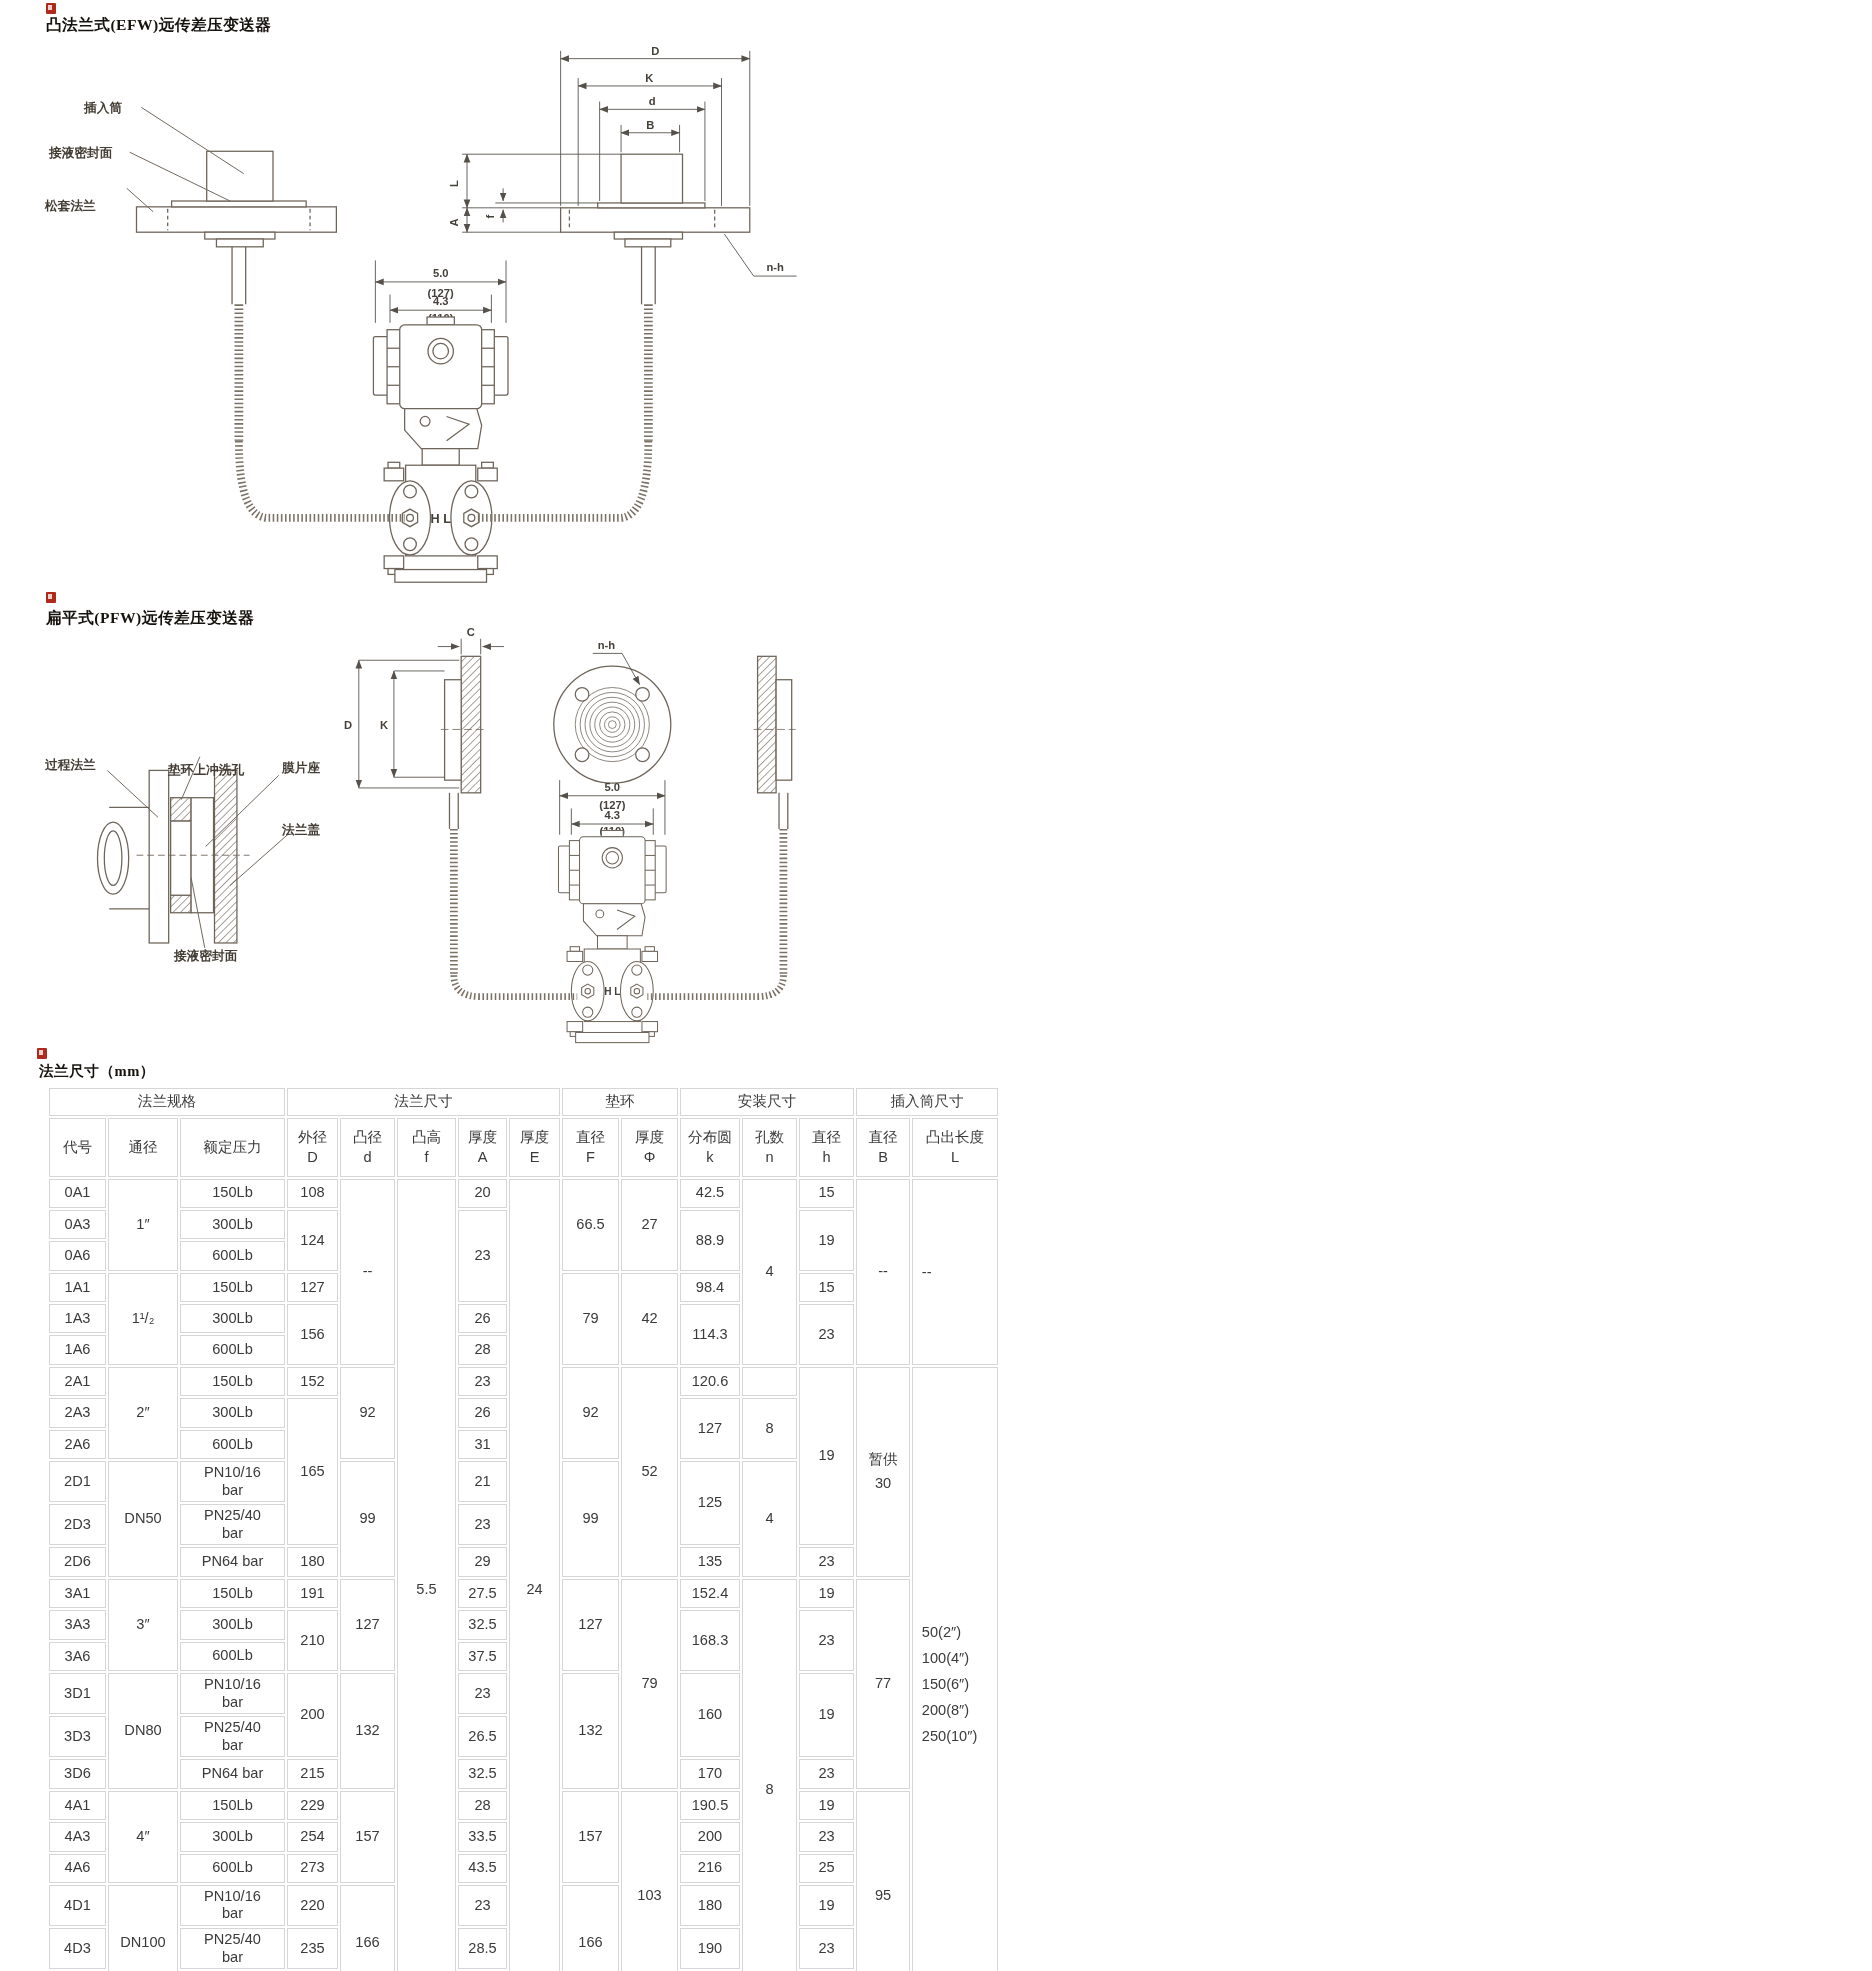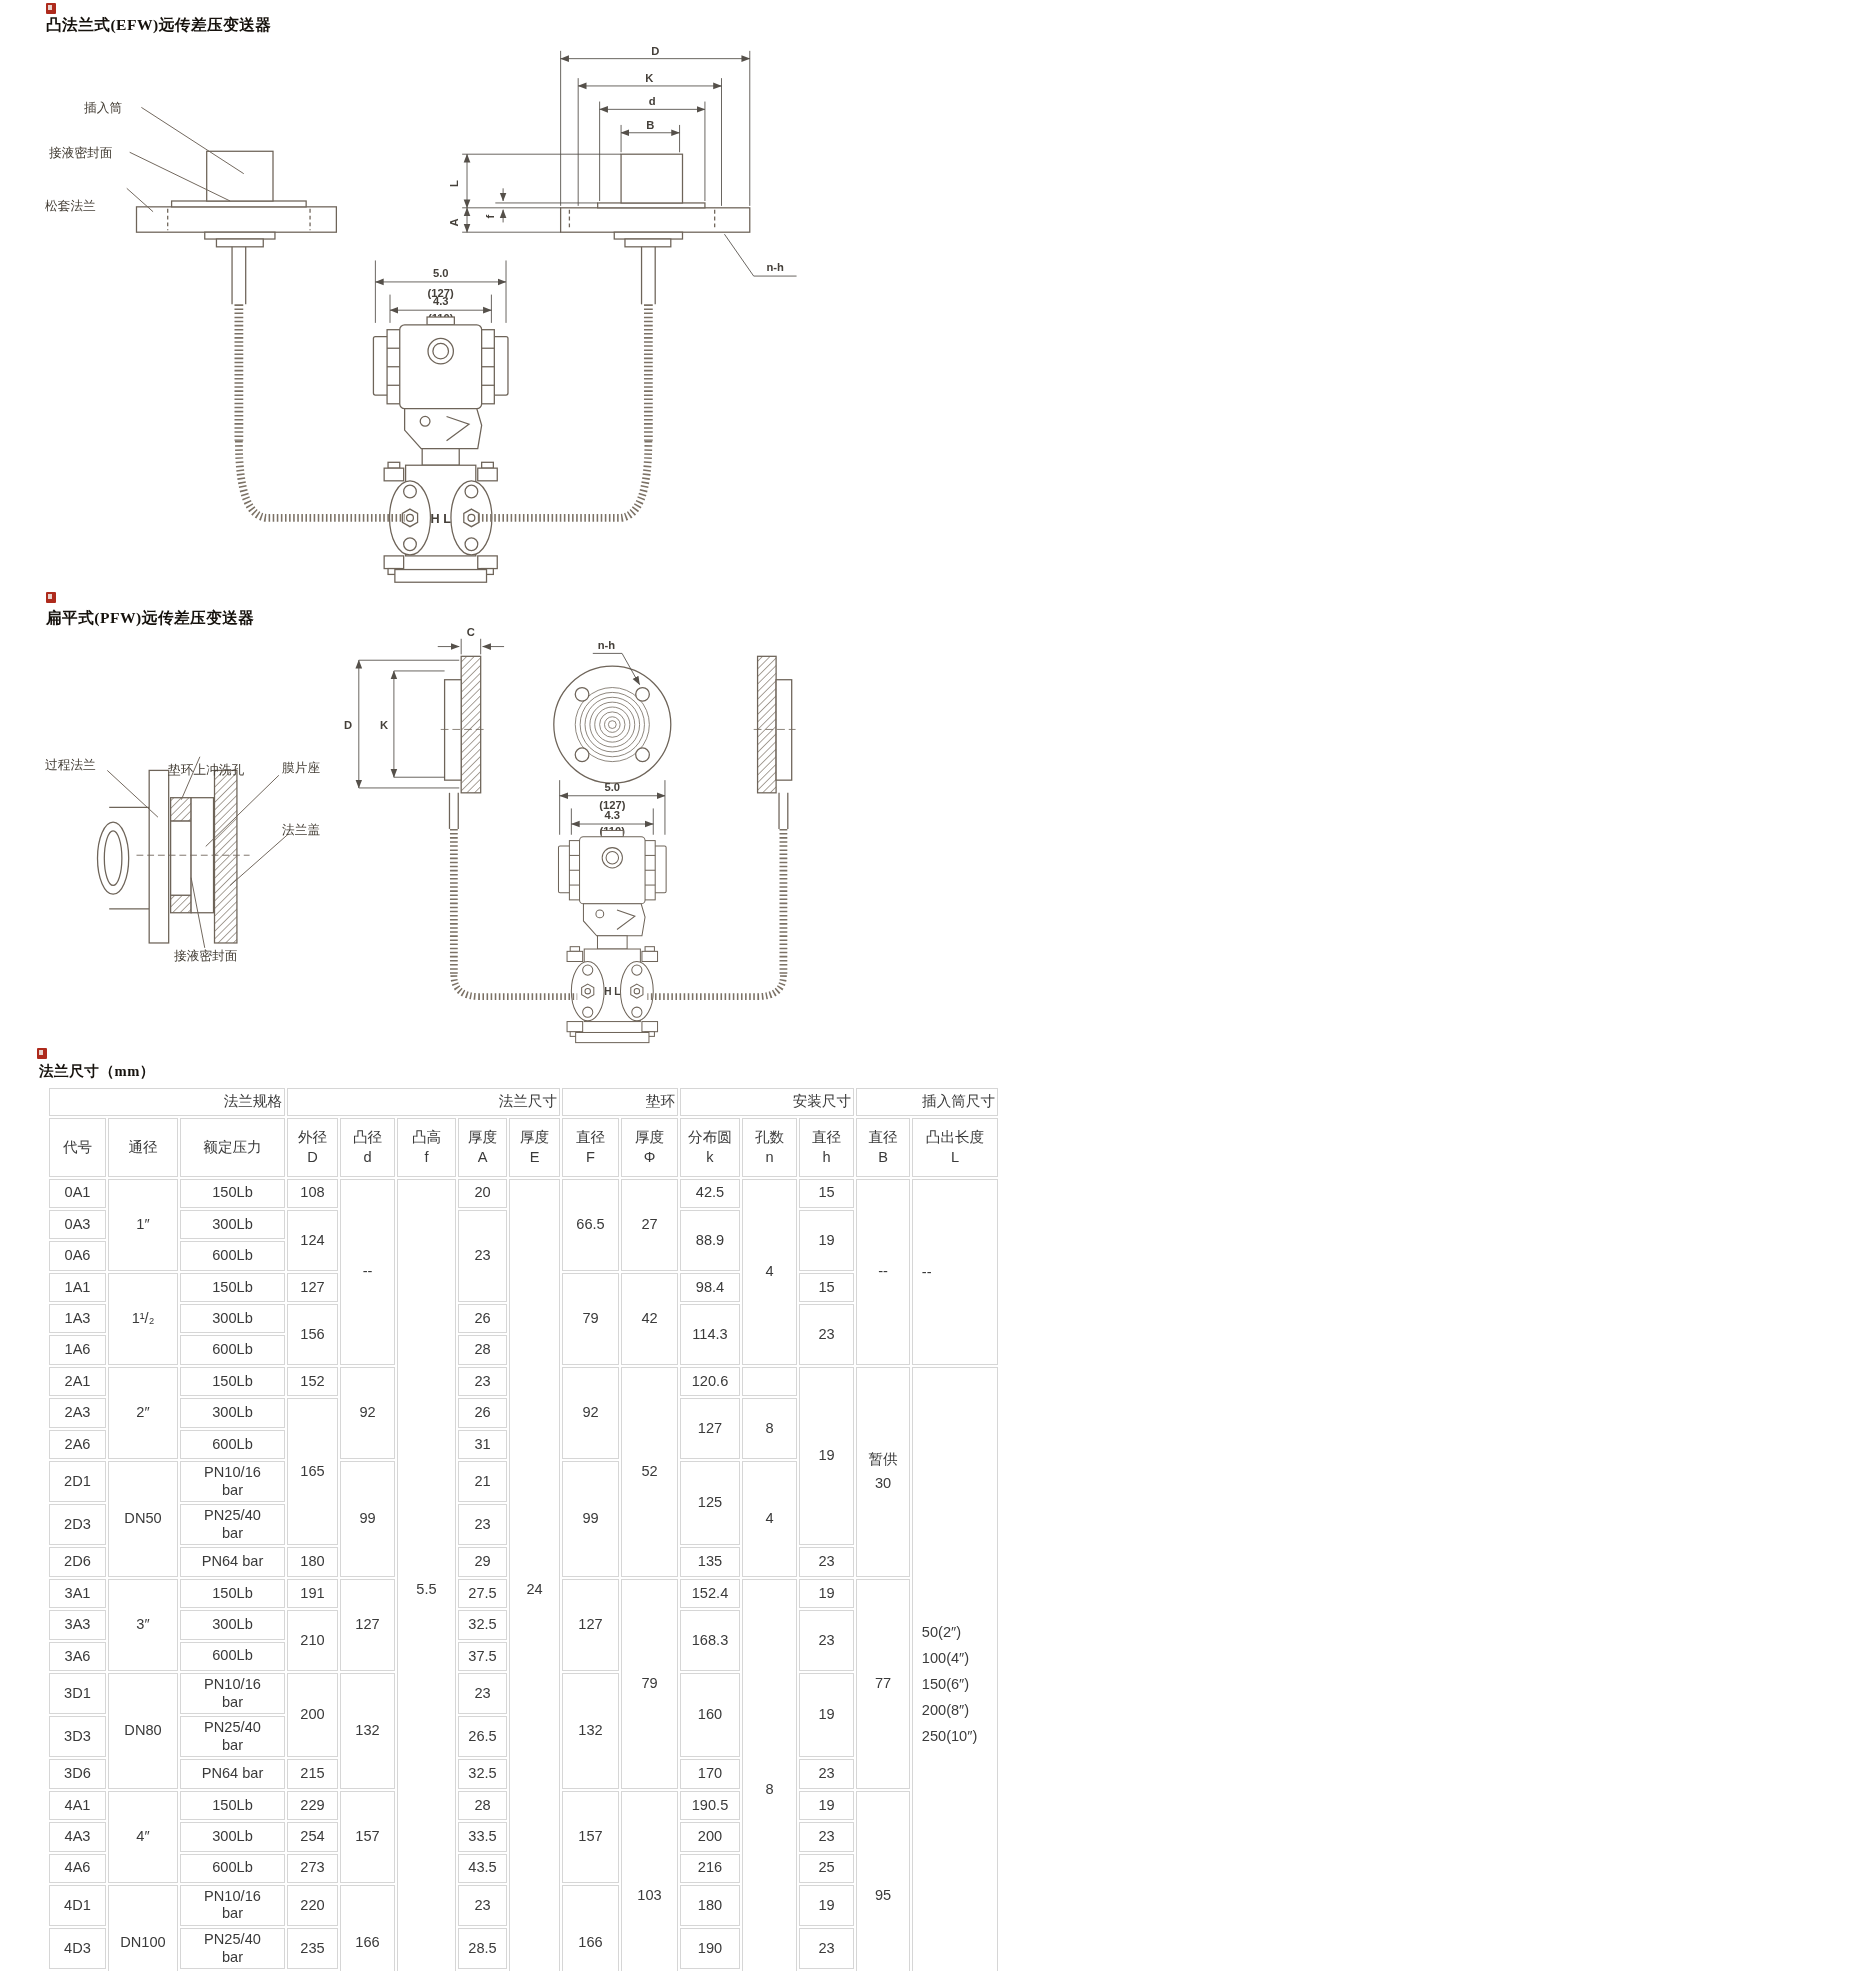--- a/index.html
+++ b/index.html
@@ -1,29 +1,29 @@
 <!DOCTYPE html>
 <html><head>
 <meta charset="utf-8">
 <style>
   html,body{margin:0;padding:0;background:#fff;}
   .page{position:relative;width:1872px;height:1972px;background:#fff;overflow:hidden;
         font-family:"Liberation Sans",sans-serif;}
   .ricon{position:absolute;width:9.8px;height:10.7px;background:#ae2a1c;border-radius:1px;}
   .ricon::after{content:"";position:absolute;left:2px;top:2px;width:3.9px;height:4.9px;background:#e8d2cc;}
   .sec-title{position:absolute;font-size:15.6px;font-weight:bold;color:#16120d;letter-spacing:0.5px;white-space:nowrap;font-family:Liberation Serif, serif;}
-  .dlabel{position:absolute;font-size:12.7px;font-weight:normal;color:#433d34;white-space:nowrap;}
+  .dlabel{position:absolute;font-size:12.7px;font-weight:bold;color:#433d34;white-space:nowrap;}
   .dwg{position:absolute;left:0;top:0;}
   .dtb{font-family:"Liberation Sans",sans-serif;font-size:13px;font-weight:bold;fill:#45403a;}
   .dts{font-family:"Liberation Sans",sans-serif;font-size:11.5px;font-weight:bold;fill:#45403a;}
   table.ft{position:absolute;left:47px;top:1086px;border-collapse:separate;border-spacing:2px;
            table-layout:fixed;background:#fff;}
   .ft th,.ft td{border:1px solid #d6d6d6;background:#fff;text-align:center;vertical-align:middle;
            font-size:14.6px;font-weight:normal;color:#3a3a3a;white-space:pre-line;padding:2px;overflow:hidden;}
-  .ft th.gh{height:21.5px;text-align:right;}
+  .ft th.gh{height:21.5px;}
   .ft th.ch{height:53px;line-height:20.5px;}
   .ft td{line-height:19.5px;height:23.4px;}
   .ft td.c2{line-height:17.6px;}
   .ft td.c13{line-height:23.4px;}
   .ft td.c14{text-align:left;padding-left:8.8px;line-height:26px;}
 </style>
 </head>
 <body>
 
 <div class="page">

